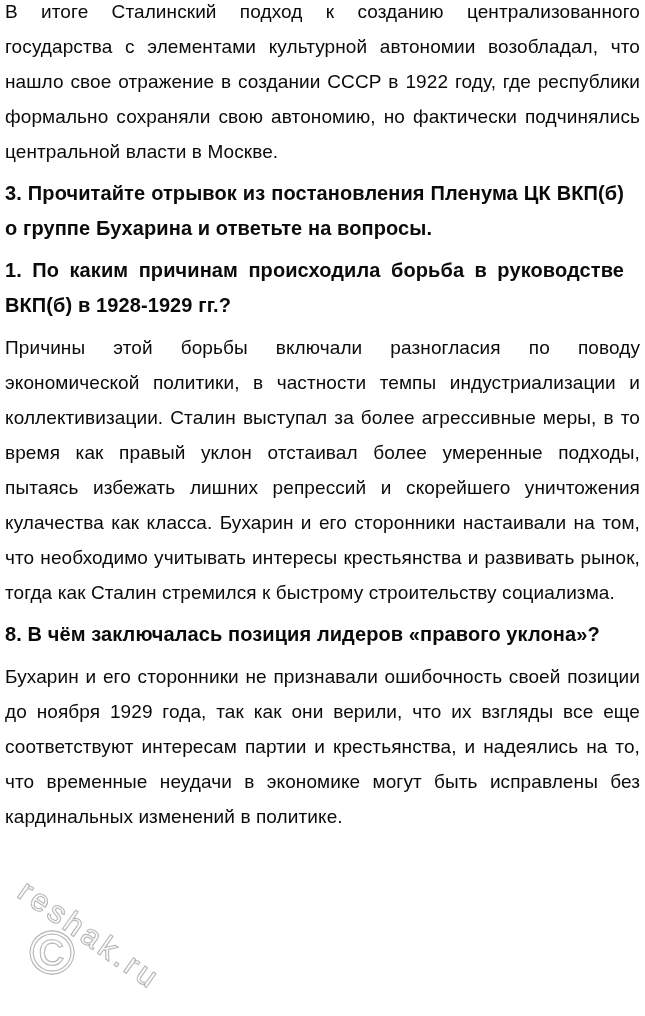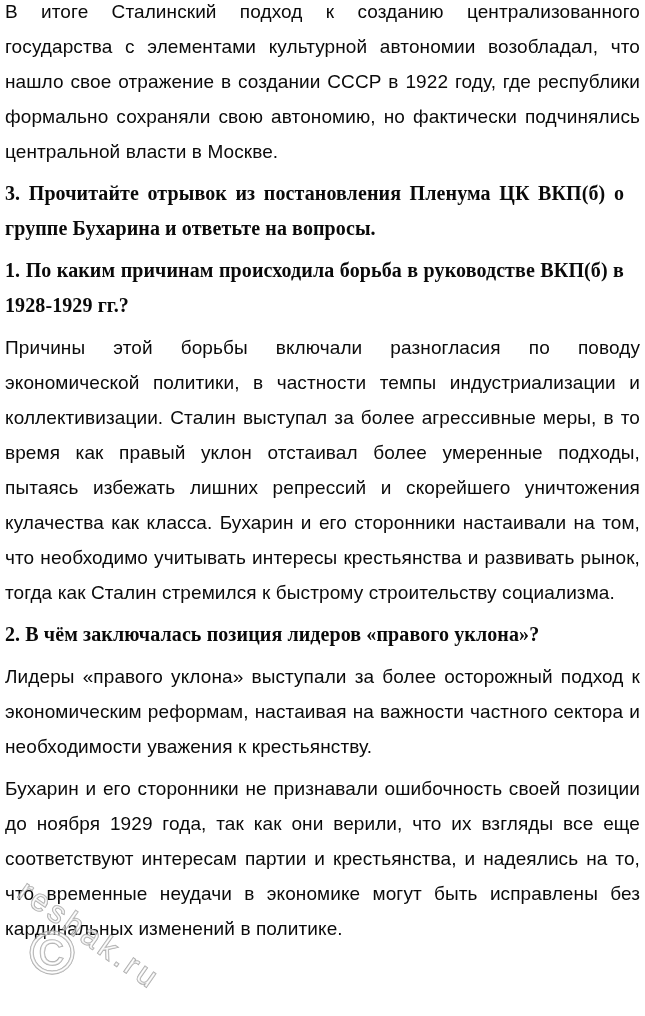--- a/index.html
+++ b/index.html
@@ -32,21 +32,20 @@
     margin: 0 0 7px 0;
     letter-spacing: 0.1px;
   }
   .heading {
     font-size: 20px;
     font-weight: 700;
     line-height: 35px;
     text-align: justify;
     margin: 0 16px 7px 0;
     letter-spacing: 0.1px;
-    font-family: Liberation Serif, serif;
   }
   .watermark {
     position: absolute;
     left: 0;
     top: 848px;
     width: 210px;
     height: 168px;
     z-index: 2;
     pointer-events: none;
     opacity: 0.9;
@@ -72,23 +71,22 @@
 
 <div class="page">
   <p class="body-paragraph">В итоге Сталинский подход к созданию централизованного государства с элементами культурной автономии возобладал, что нашло свое отражение в создании СССР в 1922 году, где республики формально сохраняли свою автономию, но фактически подчинялись центральной власти в Москве.</p>
 
   <h2 class="heading">3. Прочитайте отрывок из постановления Пленума ЦК ВКП(б) о группе Бухарина и ответьте на вопросы.</h2>
 
   <h3 class="heading">1. По каким причинам происходила борьба в руководстве ВКП(б) в 1928-1929 гг.?</h3>
 
   <p class="body-paragraph">Причины этой борьбы включали разногласия по поводу экономической политики, в частности темпы индустриализации и коллективизации. Сталин выступал за более агрессивные меры, в то время как правый уклон отстаивал более умеренные подходы, пытаясь избежать лишних репрессий и скорейшего уничтожения кулачества как класса. Бухарин и его сторонники настаивали на том, что необходимо учитывать интересы крестьянства и развивать рынок, тогда как Сталин стремился к быстрому строительству социализма.</p>
 
-  <h3 class="heading">2. В чём заключалась позиция лидеров «правого уклона»?</h3>
+  <h3 class="heading">8. В чём заключалась позиция лидеров «правого уклона»?</h3>
 
-  <p class="body-paragraph">Лидеры «правого уклона» выступали за более осторожный подход к экономическим реформам, настаивая на важности частного сектора и необходимости уважения к крестьянству.</p>
 
 
   <p class="body-paragraph">Бухарин и его сторонники не признавали ошибочность своей позиции до ноября 1929 года, так как они верили, что их взгляды все еще соответствуют интересам партии и крестьянства, и надеялись на то, что временные неудачи в экономике могут быть исправлены без кардинальных изменений в политике.</p>
 </div>
 
 <svg class="watermark" viewBox="0 0 210 168" xmlns="http://www.w3.org/2000/svg" aria-hidden="true">
   <text class="wm-brand" x="16" y="48" transform="rotate(35 16 48)">reshak.ru</text>
   <text class="wm-copy" x="52" y="126" text-anchor="middle">©</text>
 </svg>
 

